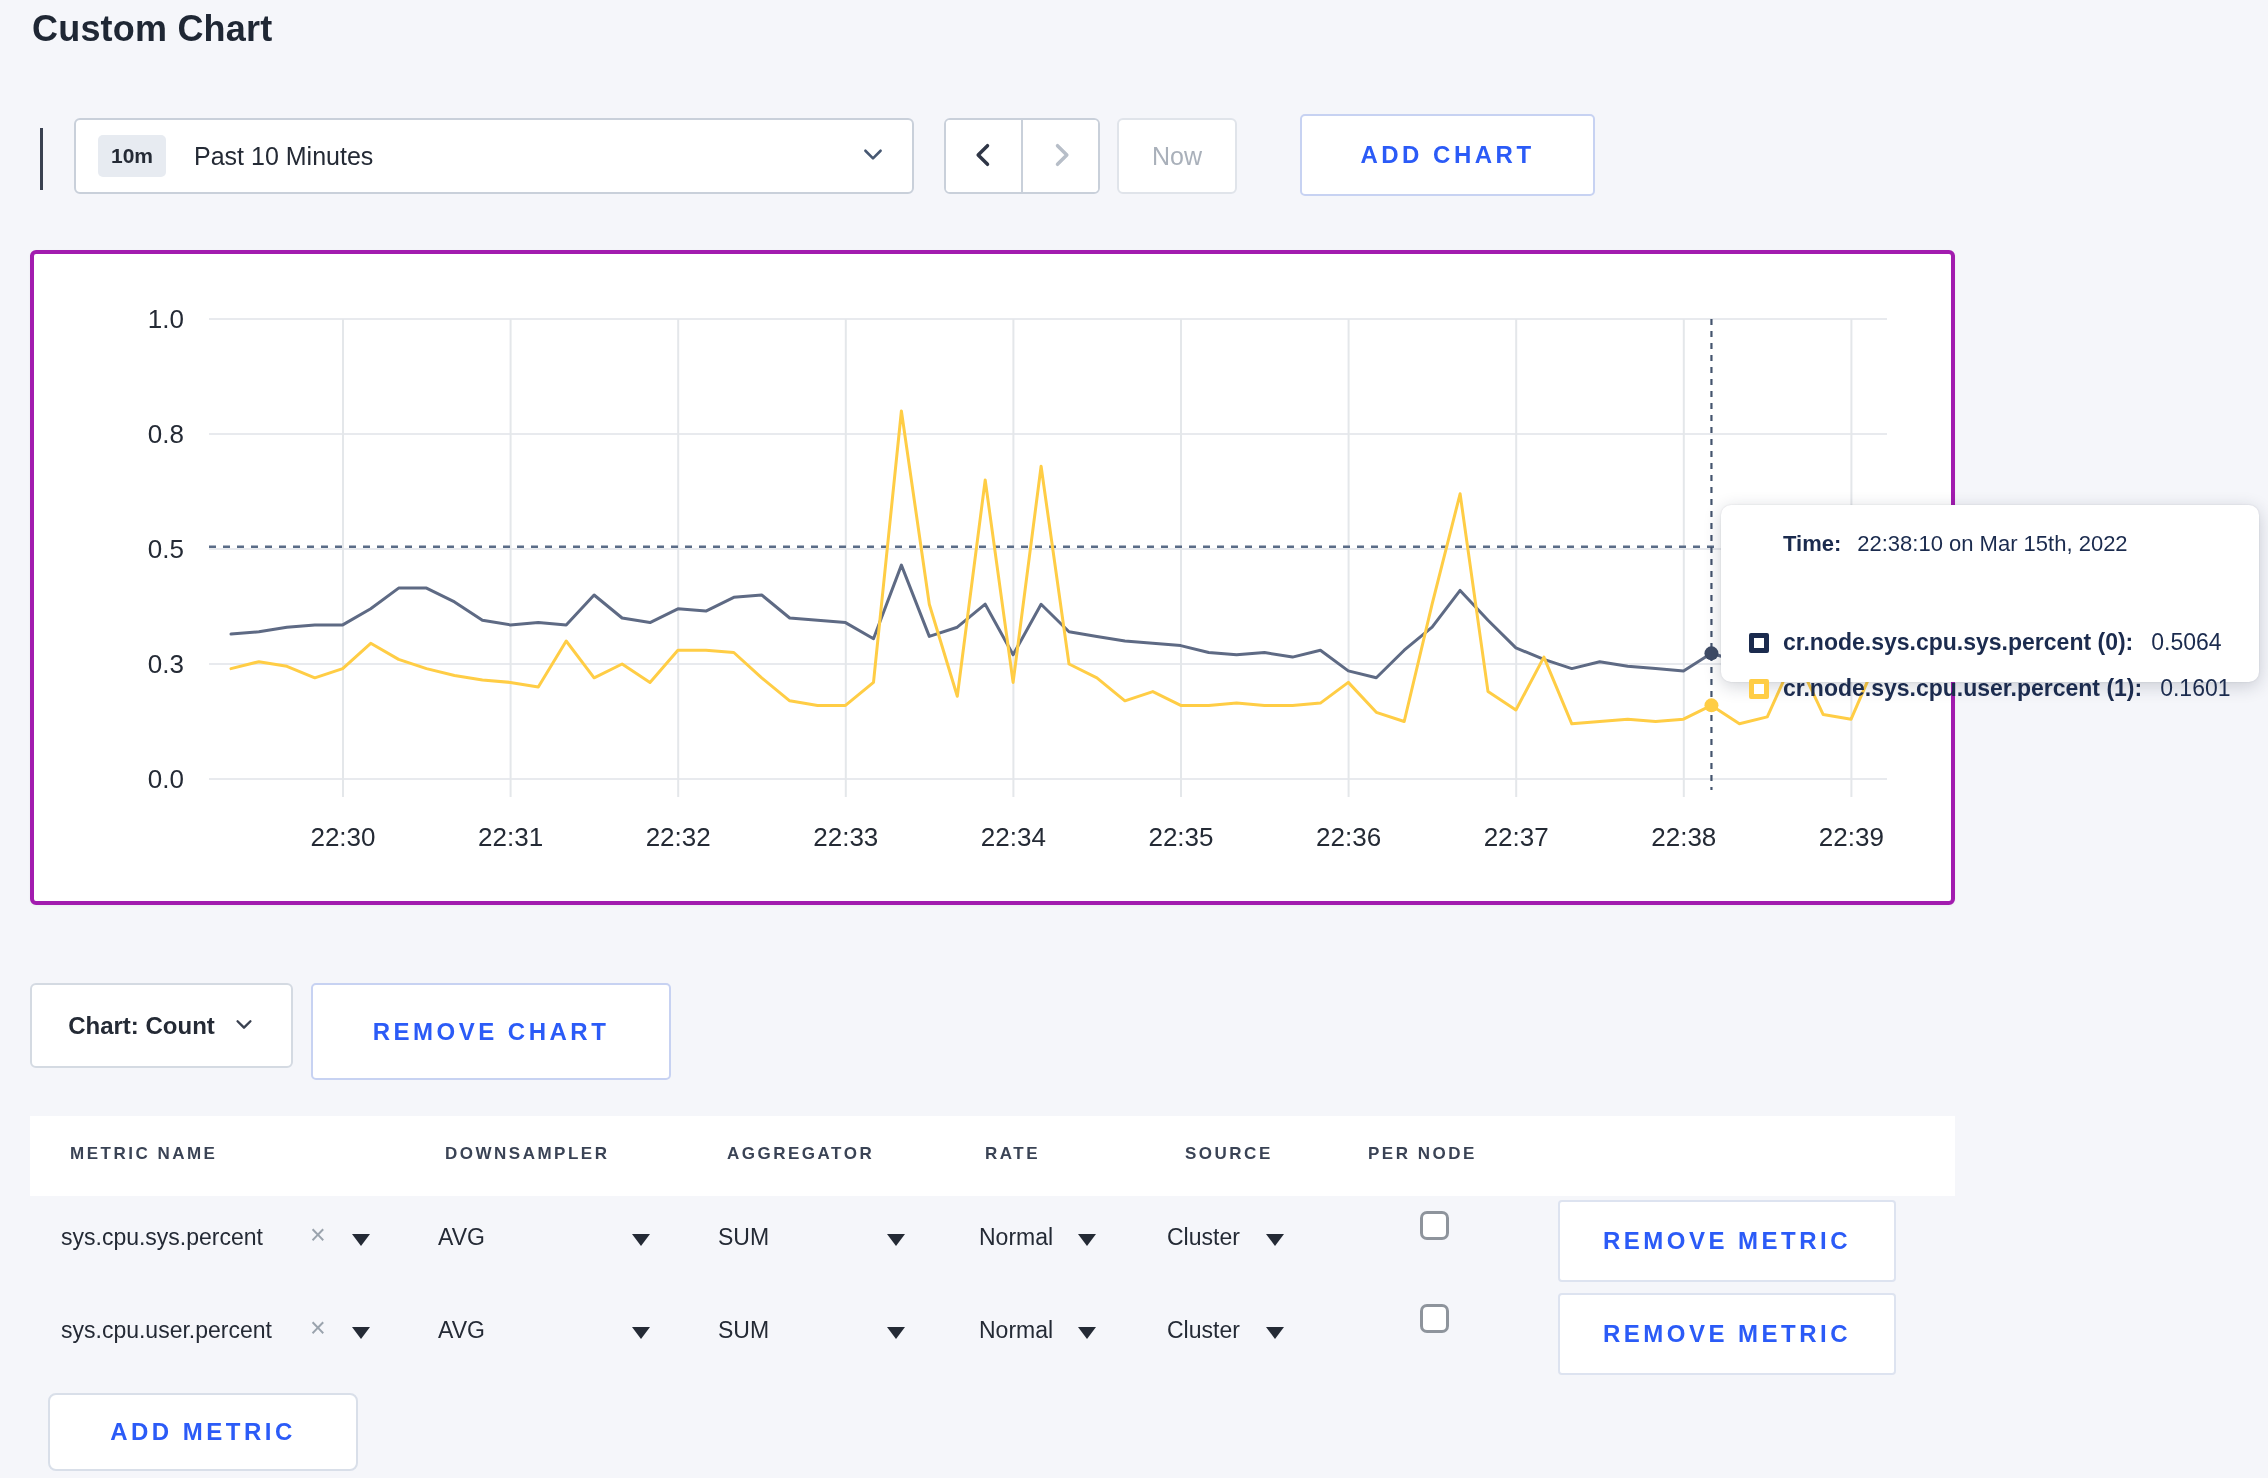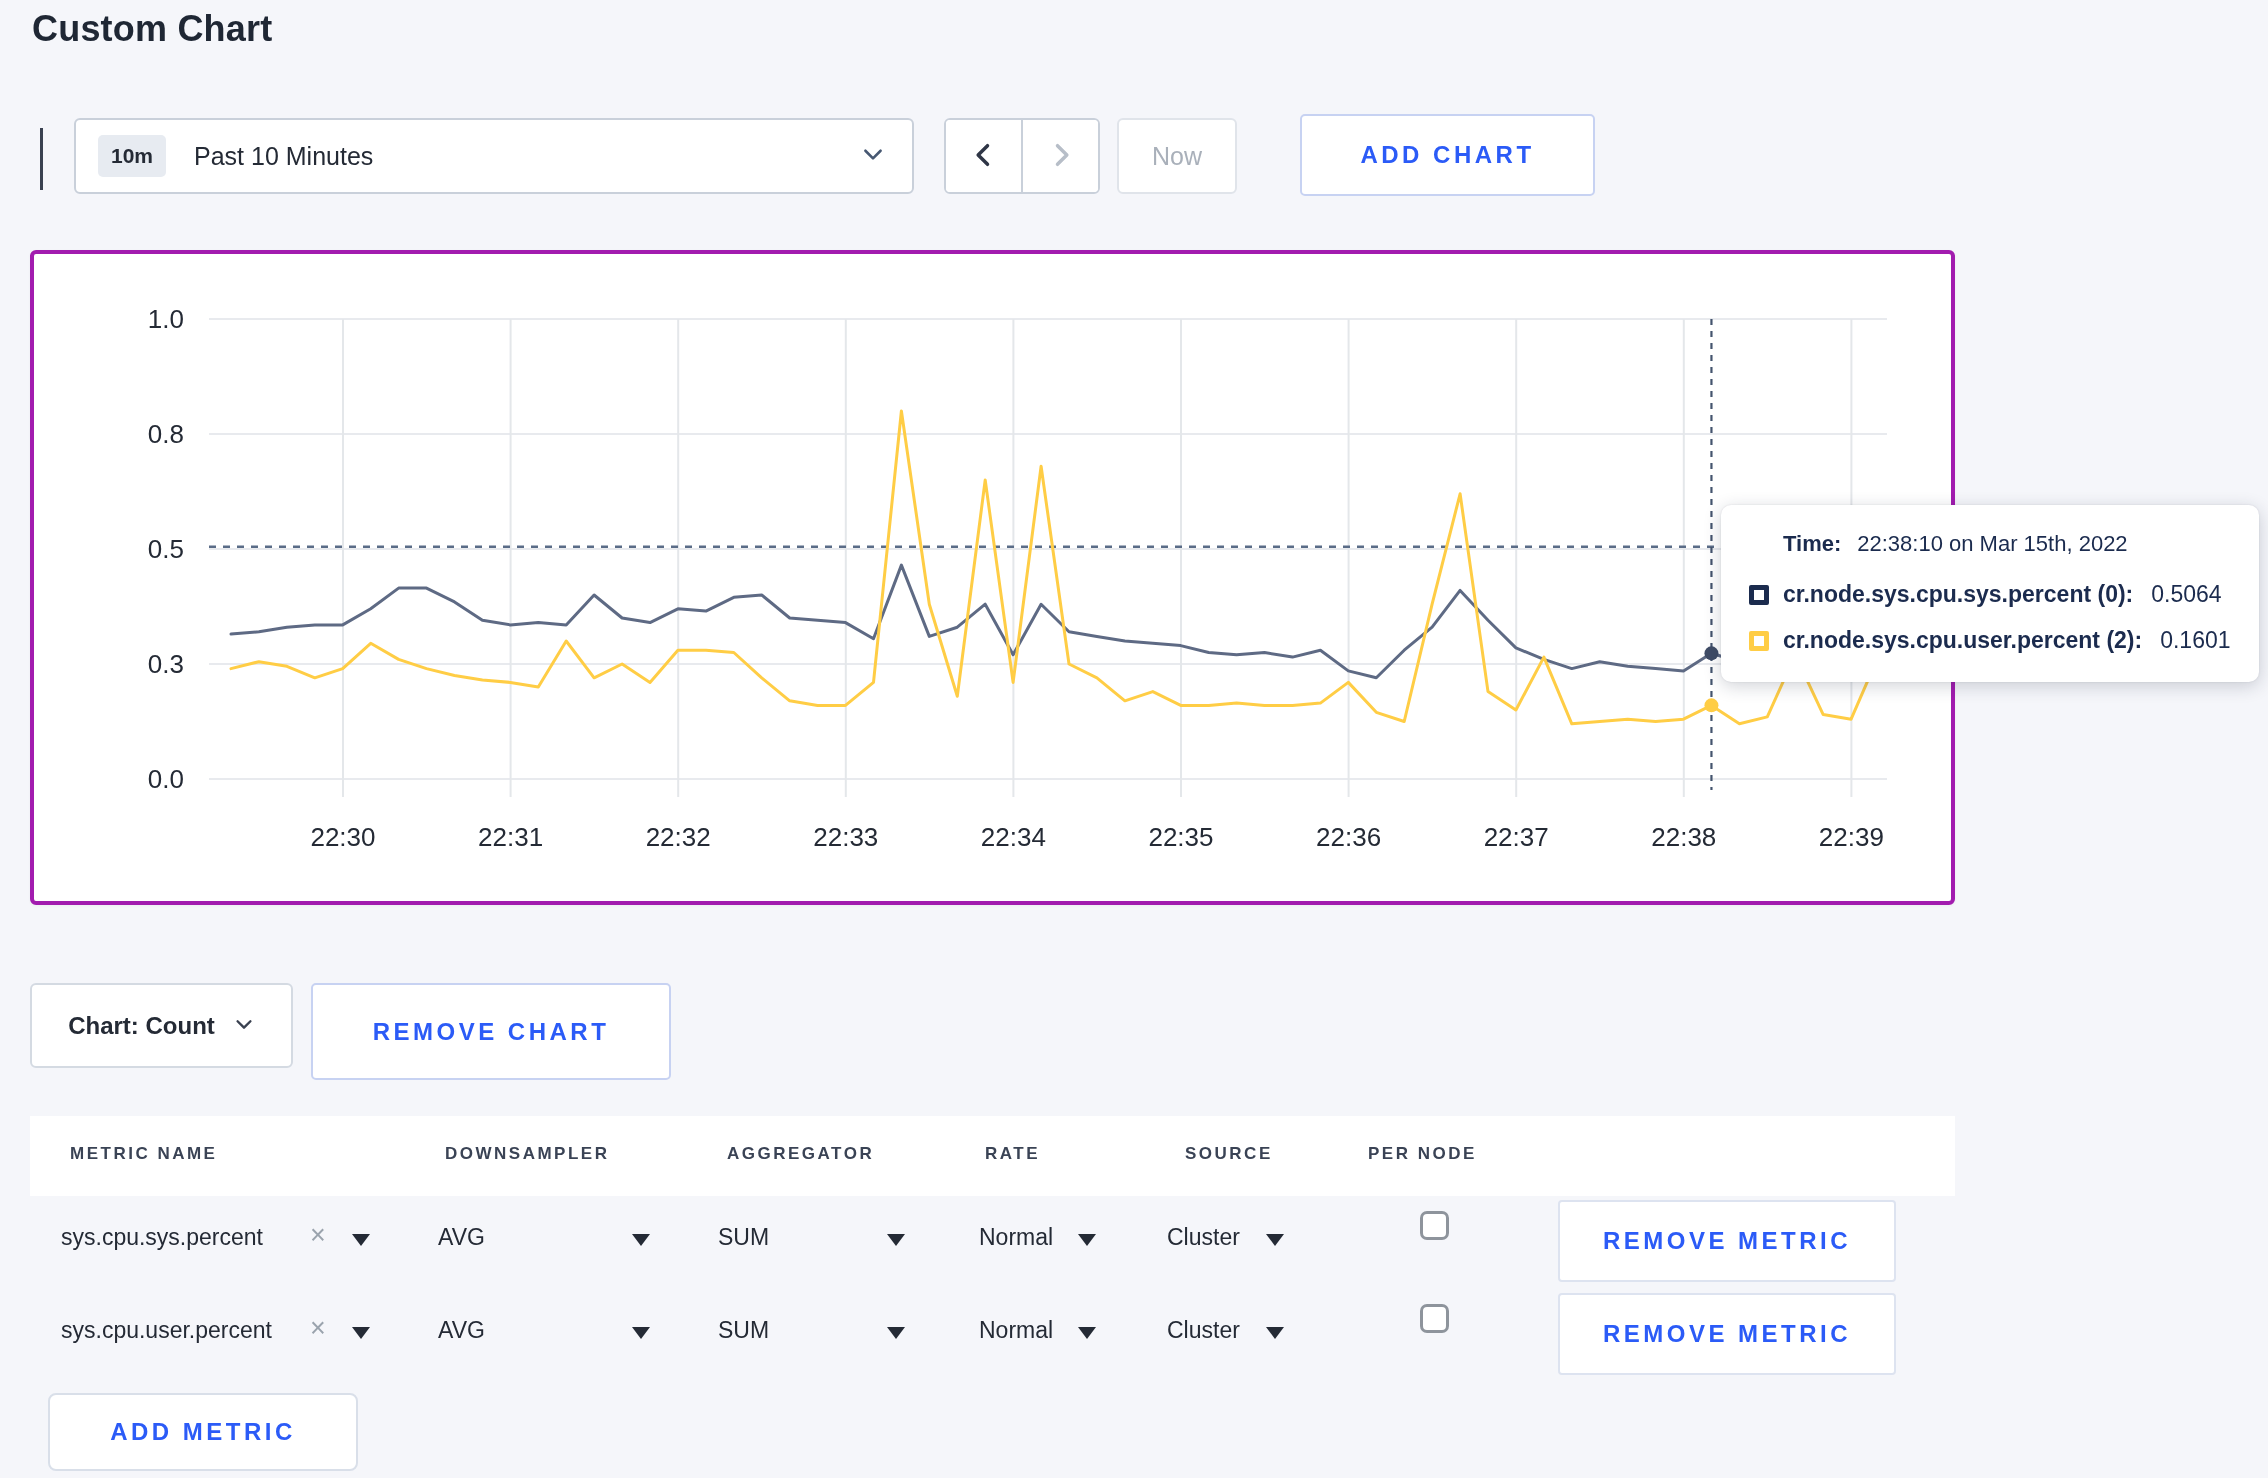--- a/index.html
+++ b/index.html
@@ -63,21 +63,21 @@
   
   .chart-tooltip {
     position:absolute; left:1721px; top:505px; width:538px; height:177px;
     background:#fff; border-radius:10px;
     box-shadow:0 4px 18px rgba(24,36,58,.20), 0 0 2px rgba(24,36,58,.12);
     color:#1b2b4e; z-index:5;
   }
   .tt-time-row { position:absolute; left:62px; top:26px; font-size:22px; }
   .tt-time-label { font-weight:700; }
   .tt-time-value { margin-left:16px; }
-  .tt-row { position:absolute; left:28px; display:flex; align-items:center; }
+  .tt-row { position:absolute; left:28px; display:flex; align-items:center;margin-top:48px; }
   .tt-row-0 { top:76px; }
   .tt-row-1 { top:122px; }
   .tt-swatch { width:20px; height:20px; border-radius:2px; border:5px solid #1b2b4e; background:#fff; margin-right:14px; flex:none; }
   .tt-label { font-size:23px; font-weight:700; }
   .tt-value { font-size:23px; margin-left:18px; }
 
   
   .units-button {
     position:absolute; left:30px; top:983px; width:263px; height:85px;
     background:#fff; border:2px solid #d4dae2; border-radius:6px;
@@ -195,21 +195,21 @@
   <div class="tt-time-row">
     <span class="tt-time-label">Time:</span><span class="tt-time-value">22:38:10 on Mar 15th, 2022</span>
   </div>
   <div class="tt-row tt-row-0">
     <span class="tt-swatch" id="sw0" style="border-color: rgb(27, 43, 78);"></span>
     <span class="tt-label">cr.node.sys.cpu.sys.percent (0):</span>
     <span class="tt-value">0.5064</span>
   </div>
   <div class="tt-row tt-row-1">
     <span class="tt-swatch" id="sw1" style="border-color: rgb(255, 205, 69);"></span>
-    <span class="tt-label">cr.node.sys.cpu.user.percent (2):</span>
+    <span class="tt-label">cr.node.sys.cpu.user.percent (1):</span>
     <span class="tt-value">0.1601</span>
   </div>
 </div>
 
 <div class="units-button">
   <span class="units-label">Chart: Count</span>
   <span>
     <svg width="22" height="22" viewBox="0 0 24 24" fill="none">
         <path d="M5 9 L12 16 L19 9" stroke="#3a4150" stroke-width="2.6" stroke-linecap="round" stroke-linejoin="round"></path>
       </svg>

